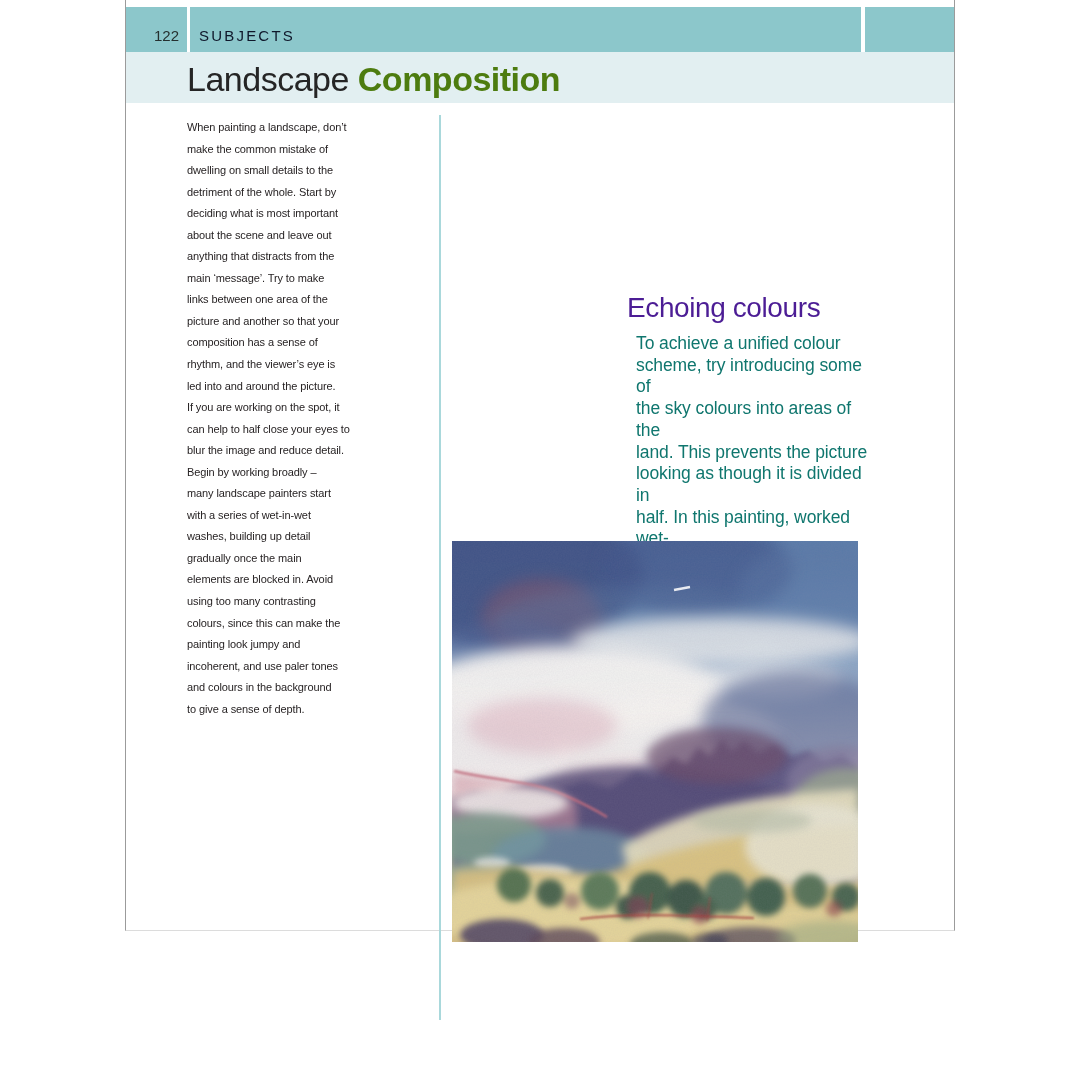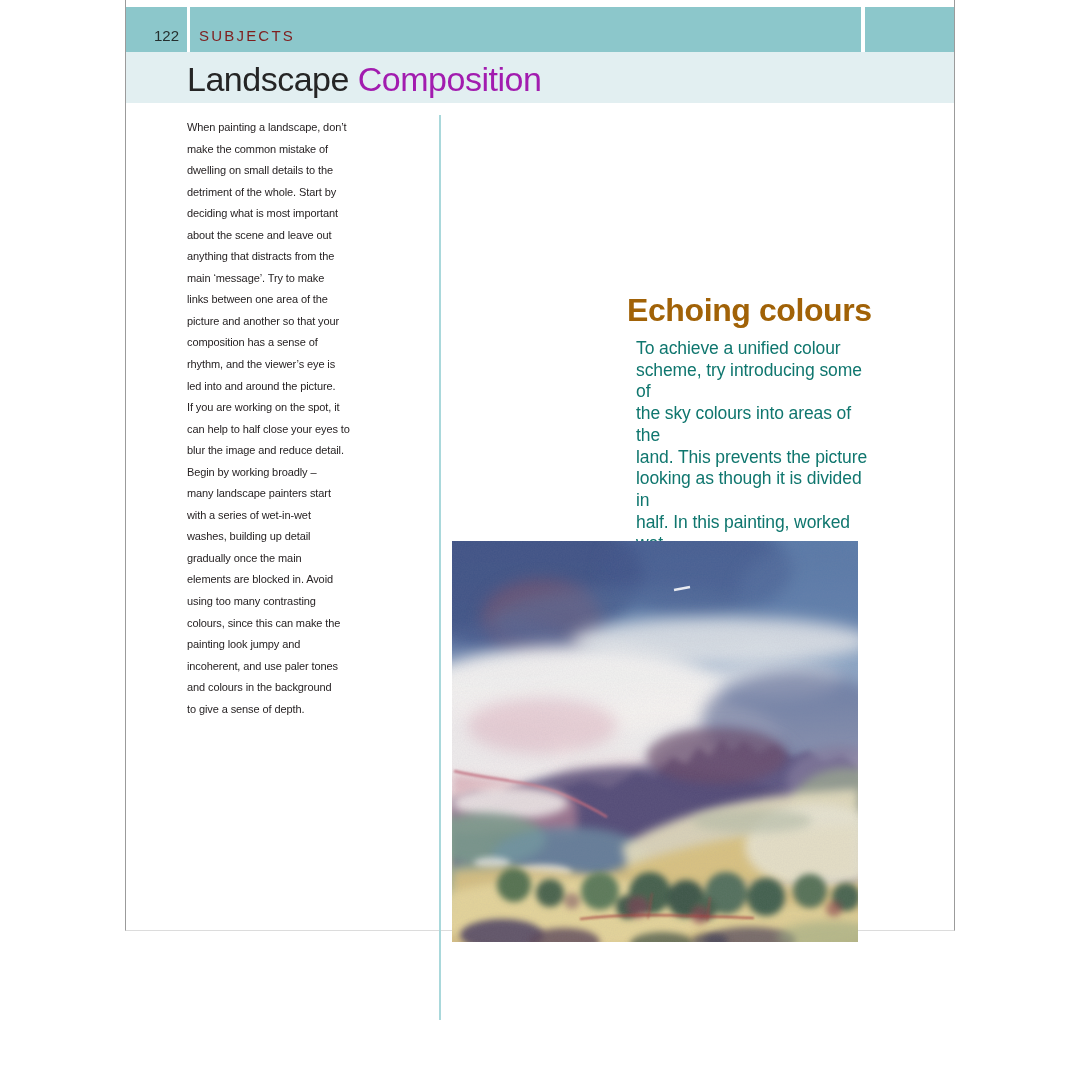--- a/index.html
+++ b/index.html
@@ -17,48 +17,48 @@
   .folio-bar{
     position:absolute;left:0;right:0;top:7px;height:45px;background:#8cc7cb;
   }
   .page-num{
     position:absolute;left:28px;bottom:8px;font-size:15px;color:#25302f;
   }
   .folio-divider{
     position:absolute;left:61px;top:0;bottom:0;width:3px;background:#ffffff;
   }
   .section-label{
-    position:absolute;left:73px;bottom:8px;font-size:15px;letter-spacing:2.2px;color:#7f1d1d;
+    position:absolute;left:73px;bottom:8px;font-size:15px;letter-spacing:2.2px;color:#0f172a;
   }
   .header-right-divider{
     position:absolute;right:89px;top:0;bottom:0;width:4px;background:#ffffff;
   }
   .title-bar{
     position:absolute;left:0;right:0;top:52px;height:51px;background:#e2eff1;
     display:flex;align-items:center;
   }
   .page-title{
     margin:0;padding-left:61px;font-size:34px;line-height:1;color:#252525;
     font-weight:400;letter-spacing:-0.5px;padding-top:2px;white-space:nowrap;
   }
-  .page-title .t-bold{font-weight:400;color:#a21caf;}
+  .page-title .t-bold{font-weight:700;color:#4d7c0f;}
   
   .col-left{
     position:absolute;left:61px;top:117px;width:280px;
     font-size:11px;line-height:21.55px;color:#272324;
     white-space:pre-line;letter-spacing:-0.1px;
   }
   .column-rule{
     position:absolute;left:313px;top:115px;width:2px;height:905px;background:#a9d8db;
   }
   .col-right-text{
     position:absolute;left:501px;top:292px;width:250px;
   }
   .section-heading{
-    margin:0 0 7px 0;font-size:32px;font-weight:700;color:#a16207;letter-spacing:-0.4px;
+    margin:0 0 7px 0;font-size:28px;font-weight:400;color:#4c1d95;letter-spacing:-0.4px;
   }
   .section-paragraph{
     margin:9px;font-size:17.5px;line-height:21.7px;color:#0f766e;
     white-space:pre-line;letter-spacing:-0.1px;
   }
   
   .painting{
     position:absolute;left:326px;top:541px;width:406px;height:401px;margin:0;
   }
   .painting svg{display:block;width:100%;height:100%;}

